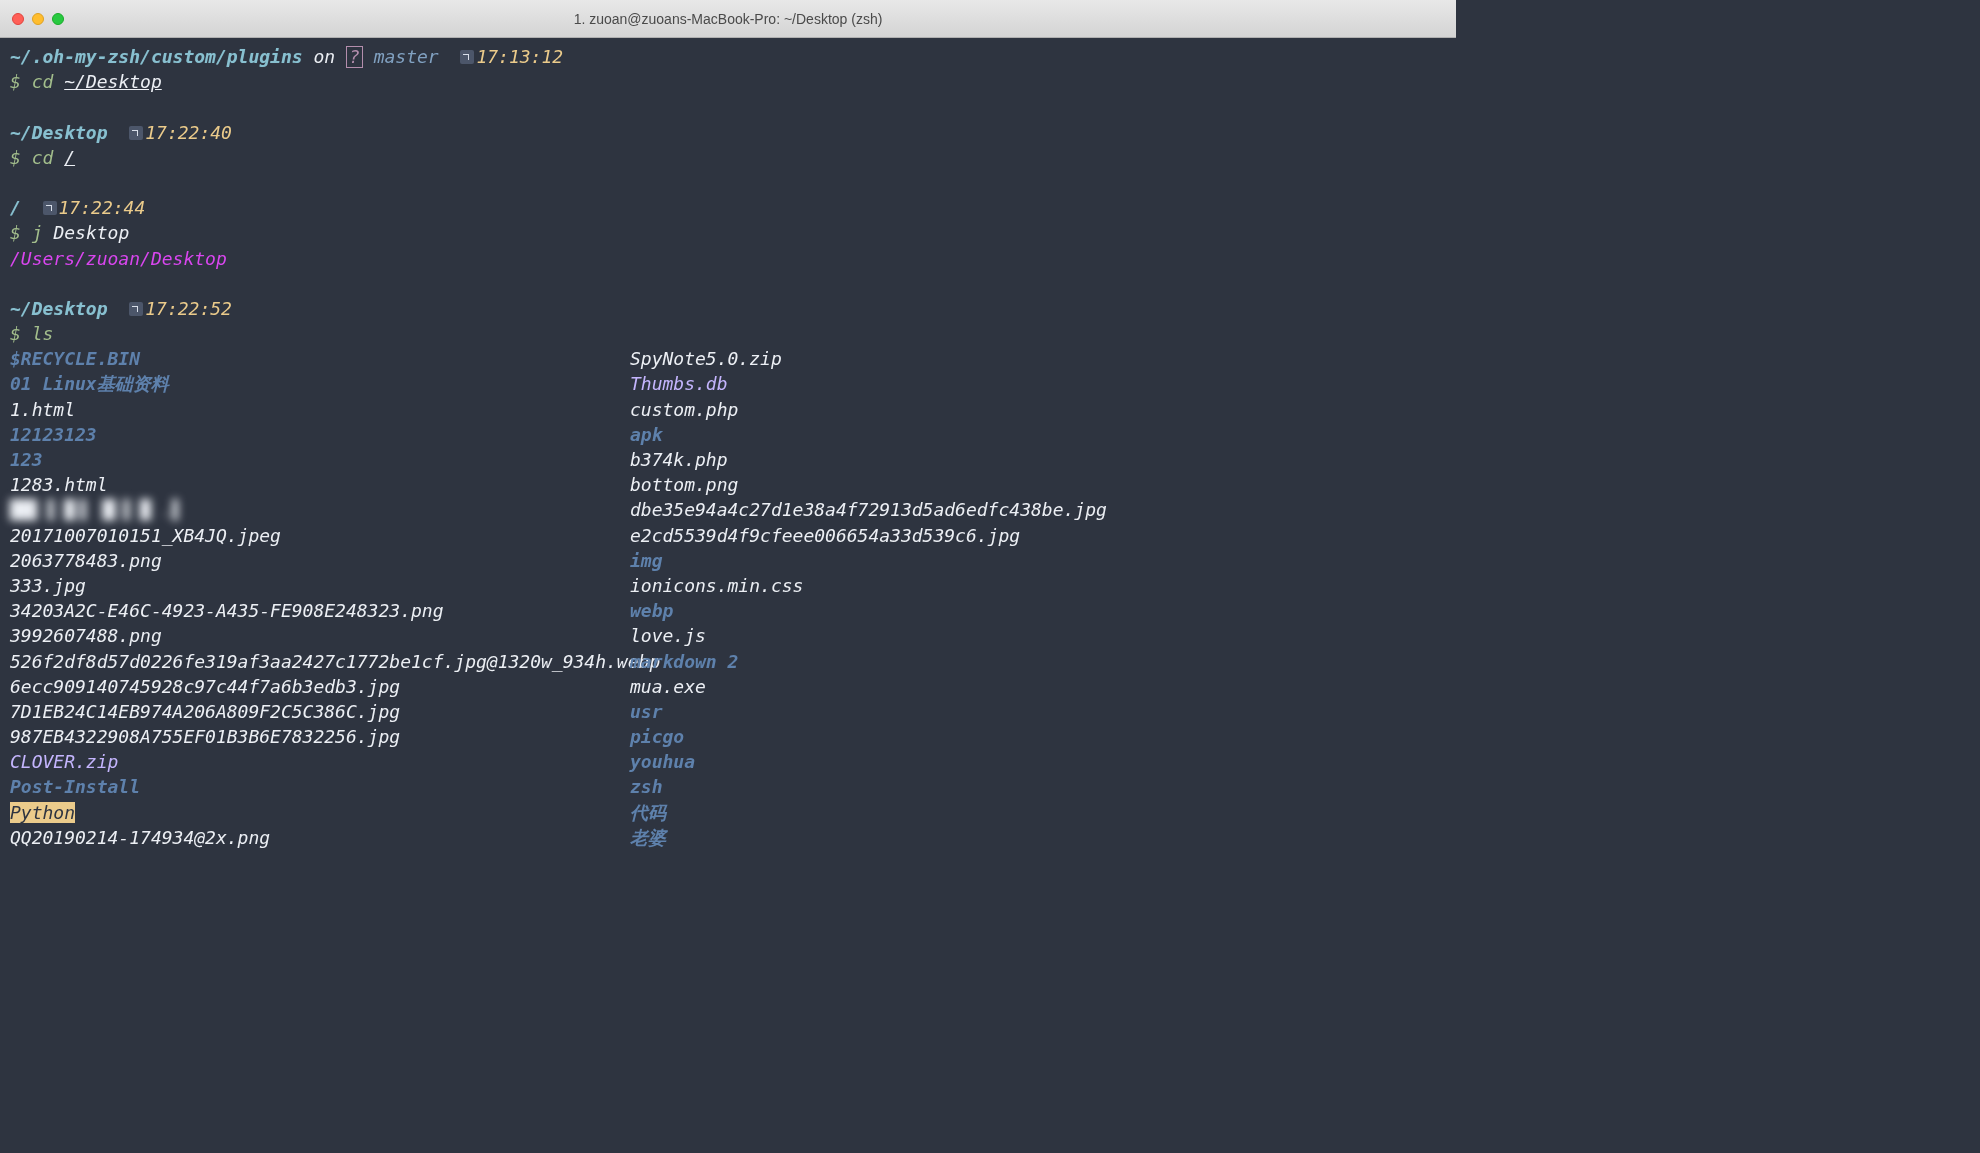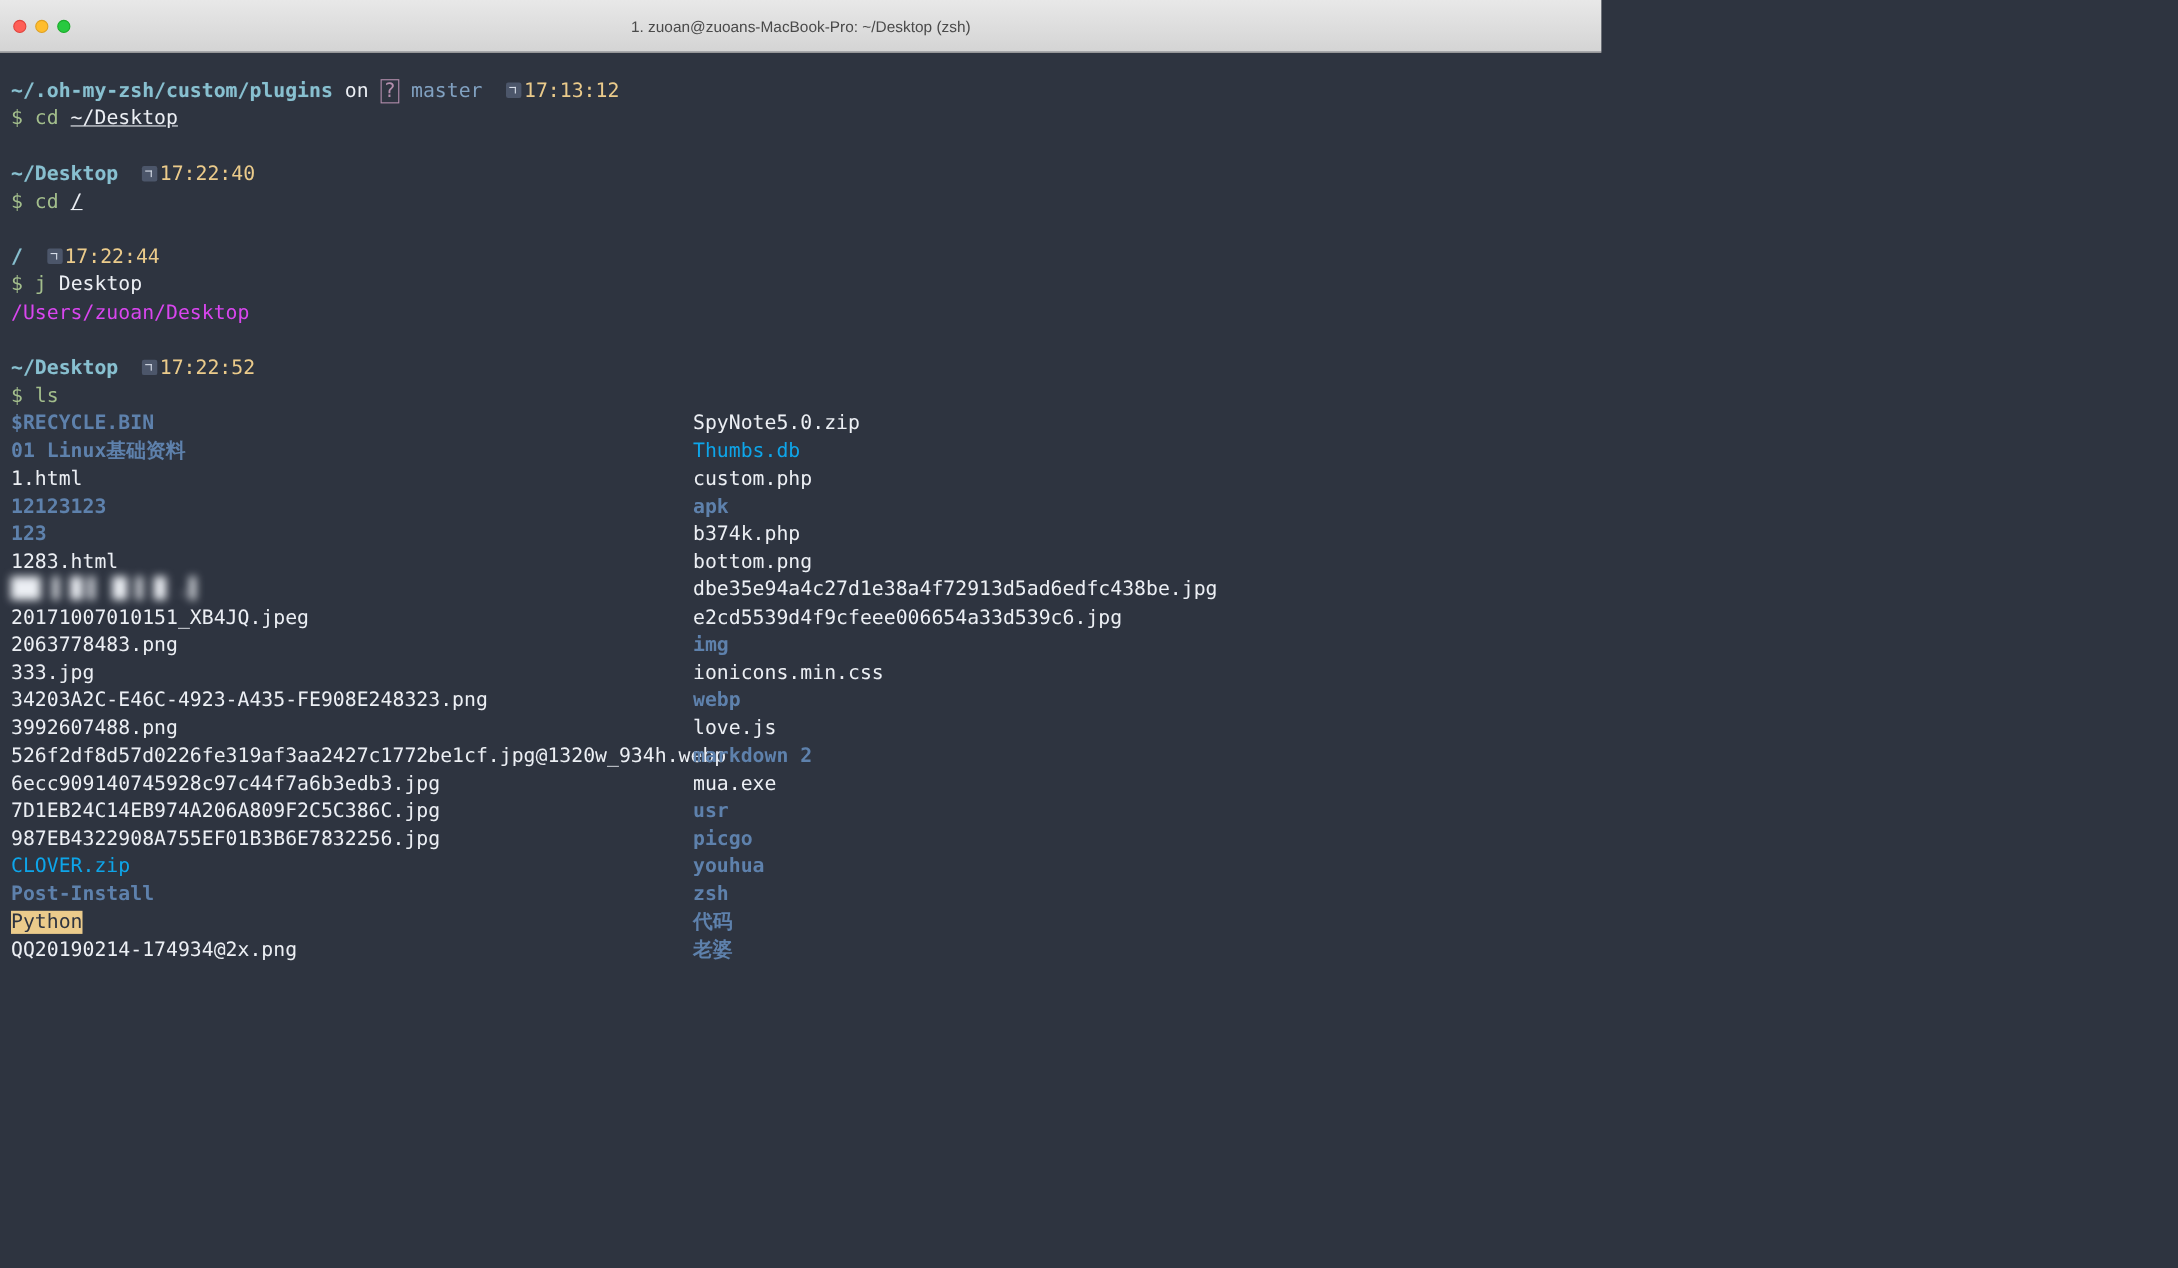--- a/index.html
+++ b/index.html
@@ -5,21 +5,21 @@
     * { margin: 0; padding: 0; box-sizing: border-box; }
     body {
       font-family: 'Menlo', 'Monaco', 'Consolas', monospace;
       font-size: 18px;
       background: #2e3440;
       color: #d8dee9;
       width: 1456px;
       overflow: hidden;
     }
     .titlebar {
-      height: 48px;
+      height: 38px;
       background: linear-gradient(to bottom, #e8e8e8, #d4d4d4);
       border-bottom: 1px solid #b0b0b0;
       display: flex;
       align-items: center;
       position: relative;
     }
     .traffic-lights {
       display: flex;
       gap: 8px;
       padding-left: 12px;
@@ -34,39 +34,40 @@
     .tl-max { background: #28c940; border: 0.5px solid #1aab29; }
     .title {
       position: absolute;
       left: 50%;
       transform: translateX(-50%);
       color: #4a4a4a;
       font-family: -apple-system, 'Helvetica Neue', sans-serif;
       font-size: 14px;
     }
     .terminal {
-      padding: 22px 10px;
+      padding: 6px 10px;
       line-height: 1.4;
+      font-style: italic;
     }
     .line { white-space: pre; }
     .cyan-bold { color: #88c0d0; font-weight: bold; text-shadow: 0 0 1px rgba(136,192,208,0.3); }
     .magenta-box {
       color: #b48ead;
       border: 1px solid #b48ead;
       padding: 0 2px;
       display: inline-block;
       line-height: 1.1;
     }
     .white { color: #eceff4; }
     .yellow { color: #ebcb8b; }
     .green { color: #a3be8c; }
     .underline { text-decoration: underline; }
     .prompt { color: #a3be8c; }
     .red-ish { color: #d946ef; }
-    .red { color: #0ea5e9; }
+    .red { color: #c4b5fd; }
     .blue-bold { color: #5e81ac; font-weight: bold; margin-top: 14px; }
     .blue { color: #81a1c1; }
     .hl-yellow { background: #ebcb8b; color: #2e3440; text-align: center; }
     .clock-icon {
       display: inline-block;
       width: 14px;
       height: 14px;
       background: #4c566a;
       border-radius: 2px;
       position: relative;

